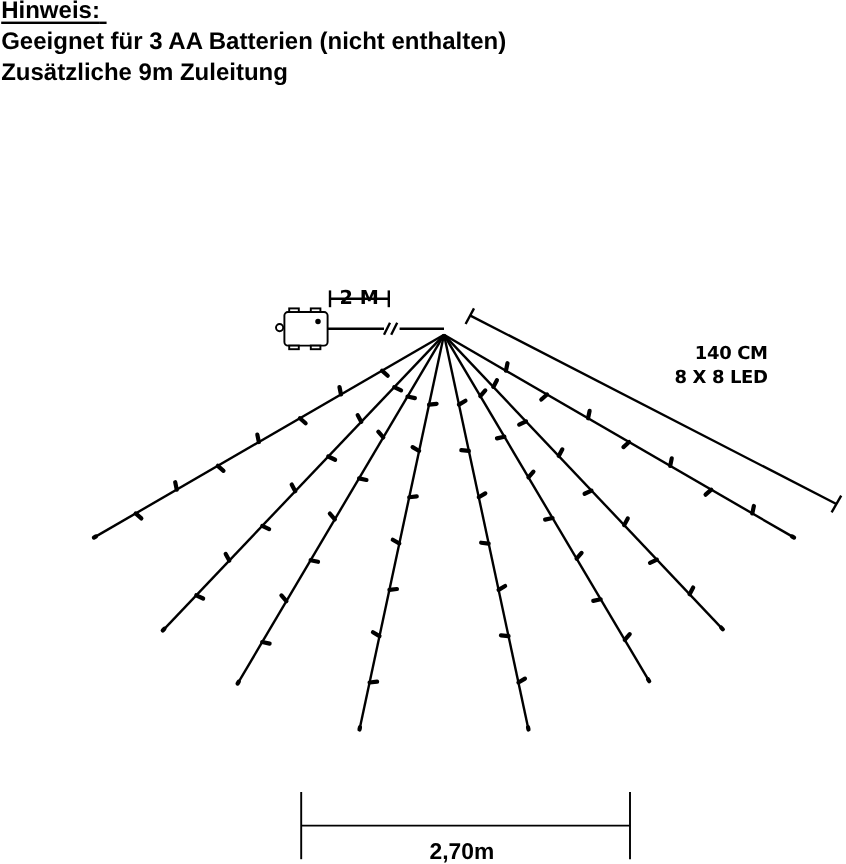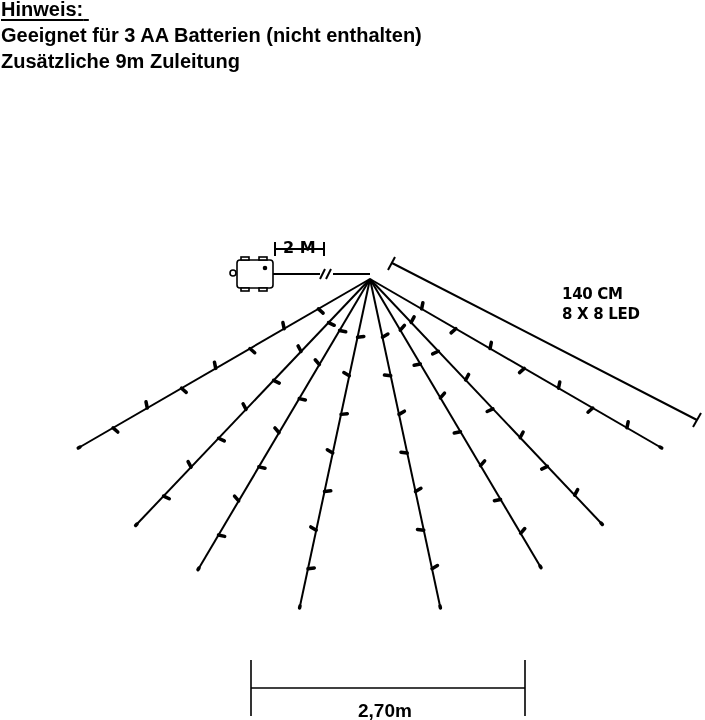--- a/index.html
+++ b/index.html
@@ -4,21 +4,21 @@
 <style>
   html, body { margin: 0; padding: 0; background: #ffffff; }
   body { width: 705px; height: 720px; position: relative; overflow: hidden;
          font-family: "Liberation Sans", sans-serif; color: #000; }
   .notes { position: absolute; left: 1px; top: -4px; font-weight: bold; font-size: 20px; line-height: 26px; }
   .notes .title { text-decoration: underline; text-decoration-thickness: 2px; text-underline-offset: 3px; }
   .notes .title::after { content: "\00a0"; }
   svg.diagram { position: absolute; left: 0; top: 0; }
   .lbl { position: absolute; font-weight: bold; font-family: "DejaVu Sans", sans-serif; }
   .lbl-2m { left: 283px; top: 238px; font-size: 16px; }
-  .lbl-len { left: 562px; top: 284px; font-size: 15px; line-height: 20px; letter-spacing: -0.3px; }
+  .lbl-len { left: 562px; top: 284px; font-size: 15px; line-height: 20px; letter-spacing: -0.3px; text-align: right; }
   .lbl-width { left: 358px; top: 700px; font-size: 19px; font-family: "Liberation Sans", sans-serif; }
 </style>
 </head>
 <body>
 
 <div class="notes">
   <div><span class="title">Hinweis:</span></div>
   <div>Geeignet für 3 AA Batterien (nicht enthalten)</div>
   <div>Zusätzliche 9m Zuleitung</div>
 </div>

